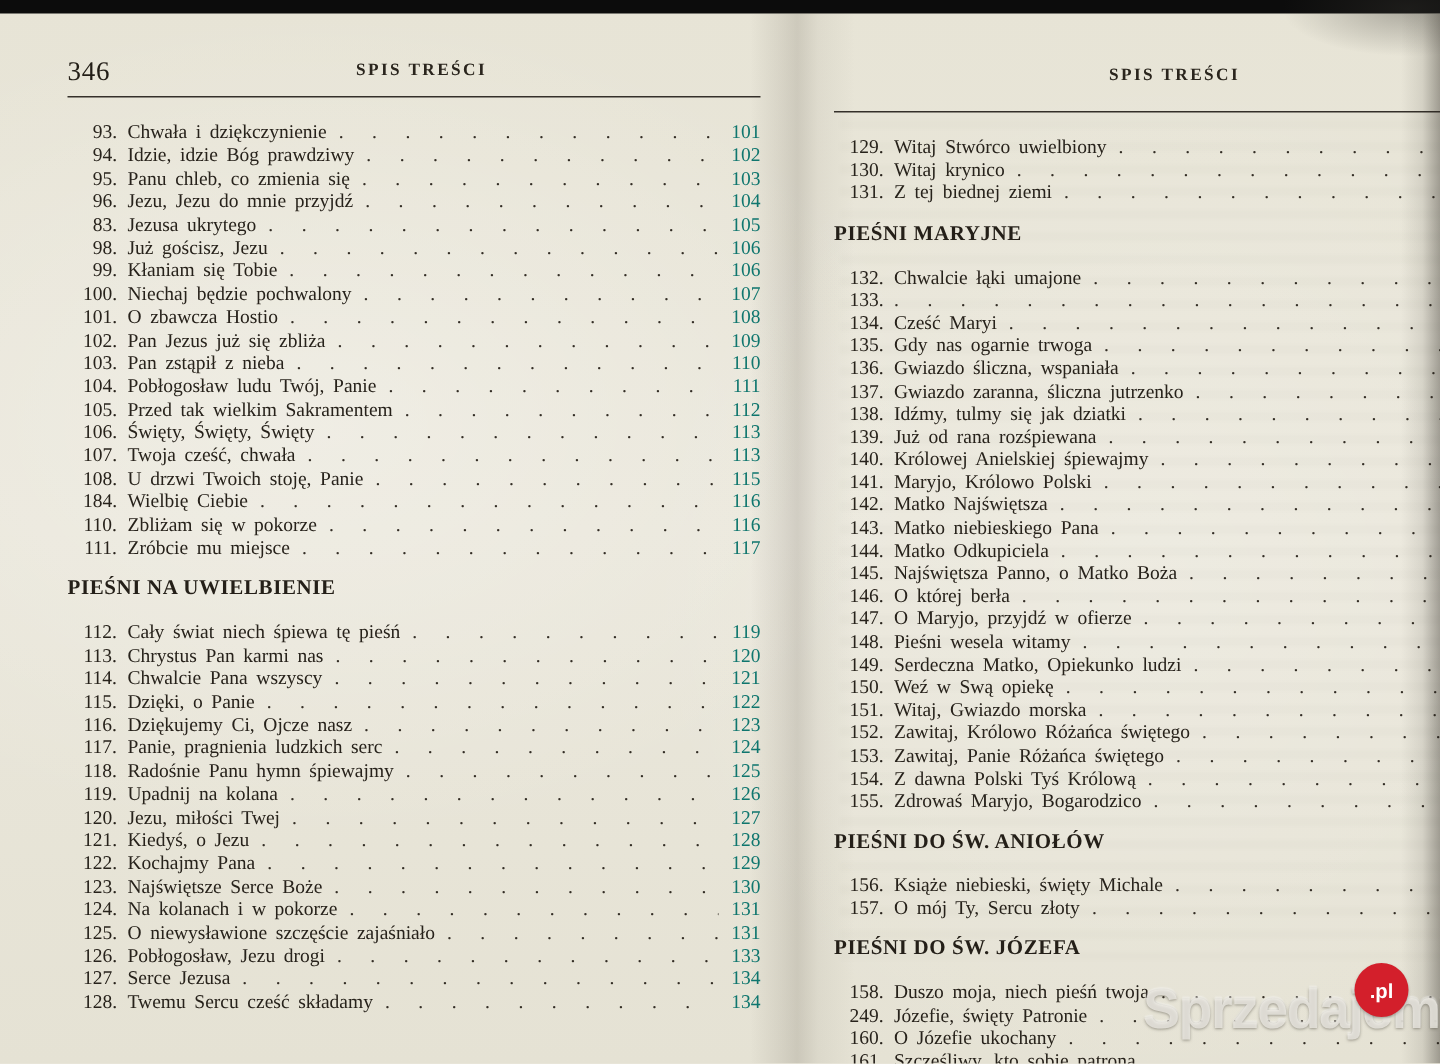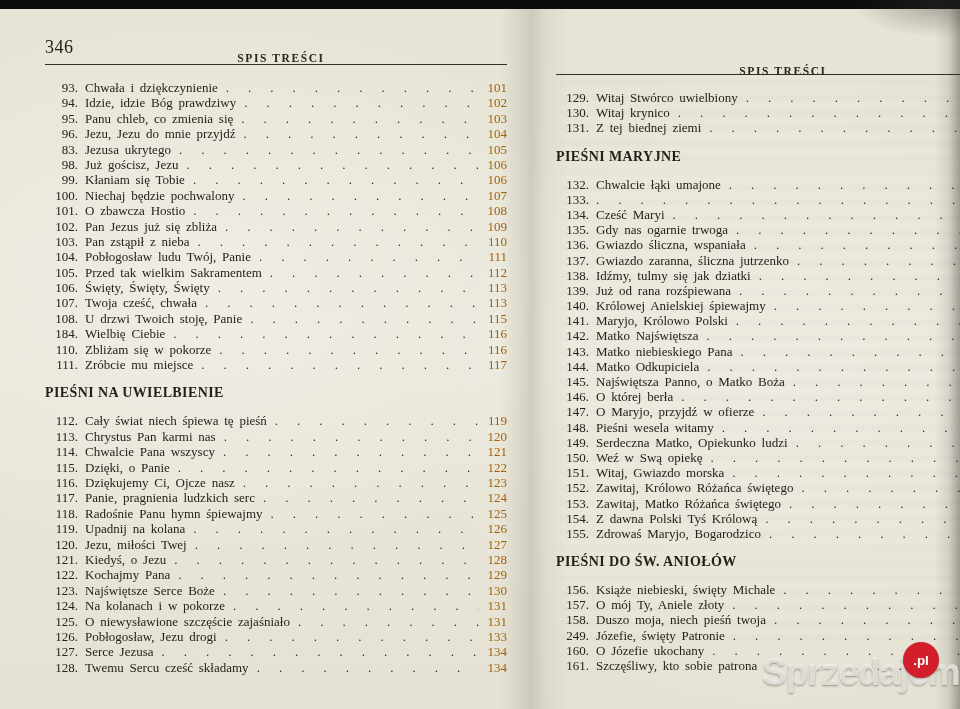--- a/index.html
+++ b/index.html
@@ -37,41 +37,41 @@
   }
 
   .page{position:absolute;}
   .left-page{left:45px;top:34px;width:462px;--lh:15.4px;}
   .right-page{left:556px;top:40px;width:404px;--lh:15.2px;}
 
   .left-head{display:flex;align-items:center;height:26px;}
   .folio{font-size:18px;letter-spacing:0.5px;color:#221d16;width:70px;}
   .running-title{
     flex:1;text-align:center;font-size:11.5px;font-weight:bold;
-    letter-spacing:1.6px;color:#2a251d;margin-top:21px;
+    letter-spacing:1.6px;color:#2a251d;
   }
   .left-page .running-title{padding-right:60px;}
   .right-head{height:22px;padding-top:4px;}
   .right-page .running-title{display:block;text-align:center;padding-left:50px;}
   .head-rule{height:0;border-top:1.6px solid #35302a;margin-top:4px;}
   .right-page .head-rule{margin-top:8px;width:420px;}
 
   .toc{margin-top:15px;font-size:13px;}
   .sec-title{
     font-weight:bold;font-size:14px;letter-spacing:0.4px;color:#241f18;
     margin-top:13px;margin-bottom:12px;line-height:16px;white-space:nowrap;
   }
   .row{display:flex;align-items:baseline;height:var(--lh);line-height:var(--lh);white-space:nowrap;}
   .num{flex:none;width:33px;text-align:right;padding-right:7px;color:#27221b;}
   .title{flex:none;padding-right:8px;word-spacing:2.5px;color:#27221b;}
   .dots{
     flex:1 1 0;overflow:hidden;white-space:nowrap;
     letter-spacing:19px;color:#332d25;font-size:13px;
   }
-  .pg{flex:none;width:28px;text-align:right;color:#a16207;}
+  .pg{flex:none;width:28px;text-align:right;color:#0f766e;}
 
   .watermark{
     position:absolute;left:762px;top:642px;width:200px;height:60px;
     pointer-events:none;
   }
   .wm-text{
     position:absolute;left:0;top:10px;
     font-family:"Liberation Sans","DejaVu Sans",sans-serif;
     font-size:37px;font-weight:bold;letter-spacing:-1px;
     color:rgba(238,236,230,0.78);
@@ -442,44 +442,45 @@
         <span class="title">Witaj, Gwiazdo morska</span>
         <span class="dots">............................................................</span>
       </div>
       <div class="row">
         <span class="num">152.</span>
         <span class="title">Zawitaj, Królowo Różańca świętego</span>
         <span class="dots">............................................................</span>
       </div>
       <div class="row">
         <span class="num">153.</span>
-        <span class="title">Zawitaj, Matko Różańca świętego</span>
+        <span class="title">Zawitaj, Panie Różańca świętego</span>
         <span class="dots">............................................................</span>
       </div>
       <div class="row">
         <span class="num">154.</span>
         <span class="title">Z dawna Polski Tyś Królową</span>
         <span class="dots">............................................................</span>
       </div>
       <div class="row">
         <span class="num">155.</span>
         <span class="title">Zdrowaś Maryjo, Bogarodzico</span>
         <span class="dots">............................................................</span>
       </div>
       <div class="sec-title">PIEŚNI DO ŚW. ANIOŁÓW</div>
       <div class="row">
         <span class="num">156.</span>
         <span class="title">Książe niebieski, święty Michale</span>
         <span class="dots">............................................................</span>
       </div>
       <div class="row">
         <span class="num">157.</span>
-        <span class="title">O mój Ty, Aniele złoty</span>
-        <span class="dots">............................................................</span>
-      </div>
+        <span class="title">O mój Ty, Sercu złoty</span>
+        <span class="dots">............................................................</span>
+      </div>
+      <div class="sec-title">PIEŚNI DO ŚW. JÓZEFA</div>
       <div class="row">
         <span class="num">158.</span>
         <span class="title">Duszo moja, niech pieśń twoja</span>
         <span class="dots">............................................................</span>
       </div>
       <div class="row">
         <span class="num">249.</span>
         <span class="title">Józefie, święty Patronie</span>
         <span class="dots">............................................................</span>
       </div>

